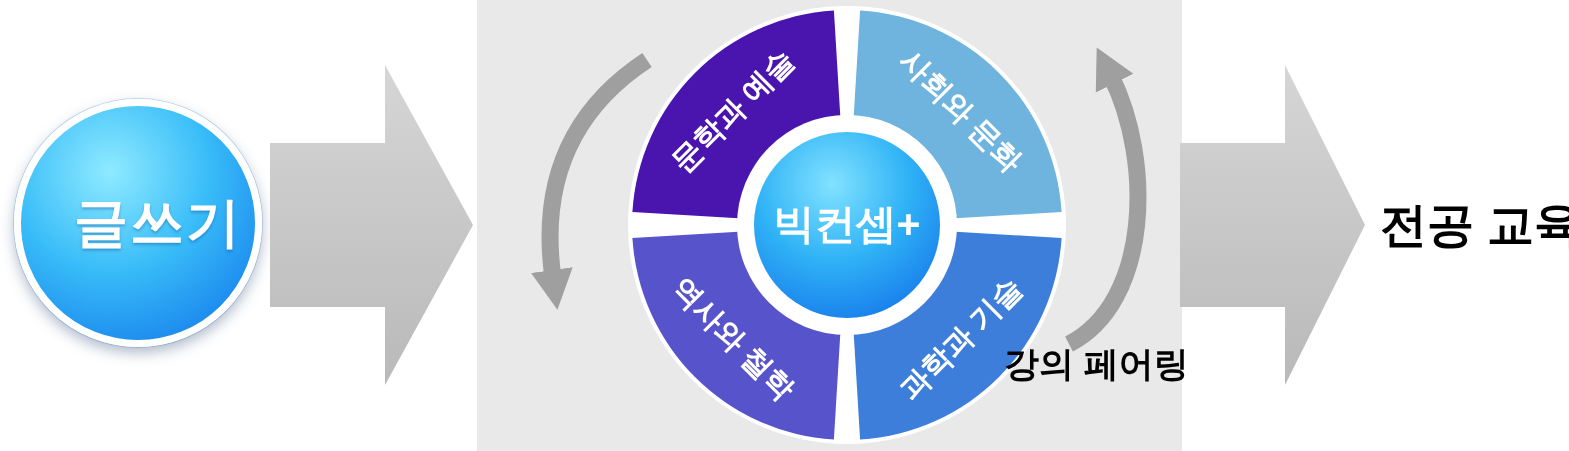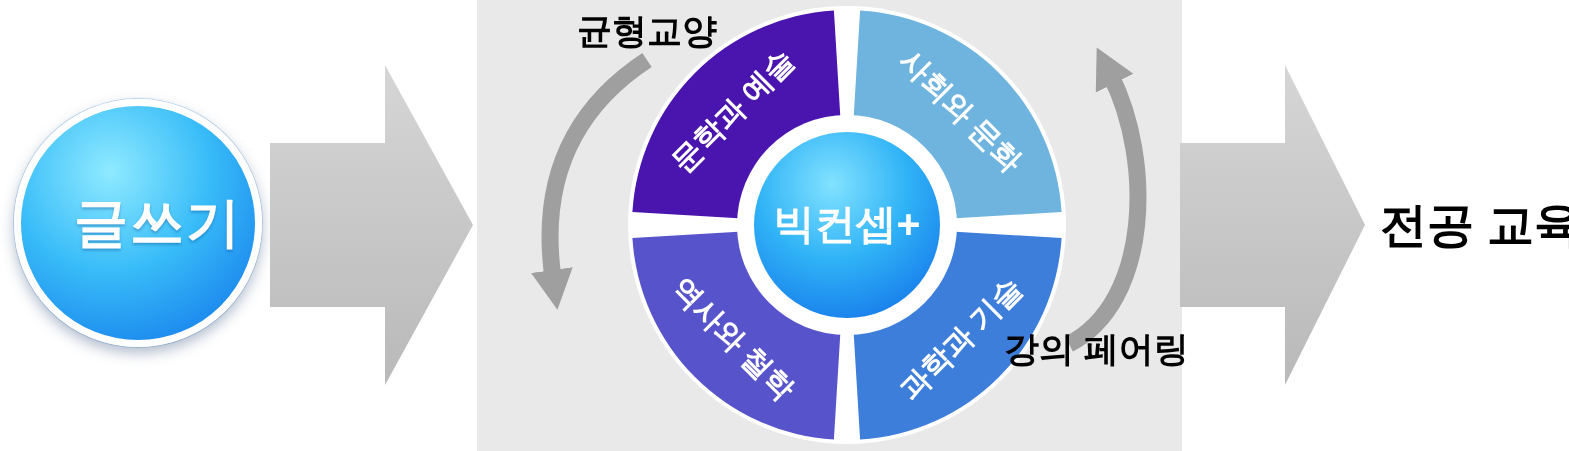--- a/index.html
+++ b/index.html
@@ -31,21 +31,21 @@
     text-shadow:0 2px 3px rgba(0,60,140,0.35);
     margin-left:40px;
   }
 
   .flow-arrow { position:absolute; }
   .flow-arrow-left  { left:265px; top:55px; }
   .flow-arrow-right { left:1178px; top:55px; }
 
   .float-label { position:absolute; color:#000000; font-weight:800; white-space:nowrap; }
   .label-top    { left:100px; top:8px;   font-size:35px; }
-  .label-bottom { left:527px; top:326px; font-size:35px; }
+  .label-bottom { left:527px; top:341px; font-size:35px; }
 
   .right-label {
     position:absolute; left:1380px; top:194px;
     font-size:47px; font-weight:800; color:#000000; white-space:nowrap;
   }
 
   .donut-svg { position:absolute; left:0; top:0; width:705px; height:451px; overflow:visible; }
 
   .seg-label    { fill:#ffffff; font-size:30px; font-weight:700; text-anchor:middle; }
   .center-label { fill:#ffffff; font-size:41px; font-weight:800; text-anchor:middle; }
@@ -96,21 +96,20 @@
       <circle cx="370" cy="225" r="110" fill="#ffffff"></circle>
       <circle cx="370" cy="225" r="93" fill="url(#centerGrad)"></circle>
       <text class="center-label" x="370" y="238">빅컨셉+</text>
 
       <text class="seg-label" transform="translate(256 111) rotate(-45)" x="0" y="10">문학과 예술</text>
       <text class="seg-label" transform="translate(484 111) rotate(45)" x="0" y="10">사회와 문화</text>
       <text class="seg-label" transform="translate(256 339) rotate(45)" x="0" y="10">역사와 철학</text>
       <text class="seg-label" transform="translate(484 339) rotate(-45)" x="0" y="10">과학과 기술</text>
     </svg>
 
-    <div class="float-label label-top">균형교양</div>
     <div class="float-label label-bottom">강의 페어링</div>
   </div>
 
   <svg class="flow-arrow flow-arrow-right" width="192" height="340" viewBox="0 0 192 340">
     <defs>
       <linearGradient id="gradArrowR" x1="0" y1="0" x2="0" y2="1">
         <stop offset="0" stop-color="#d6d6d6"></stop>
         <stop offset="1" stop-color="#b9b9b9"></stop>
       </linearGradient>
     </defs>

